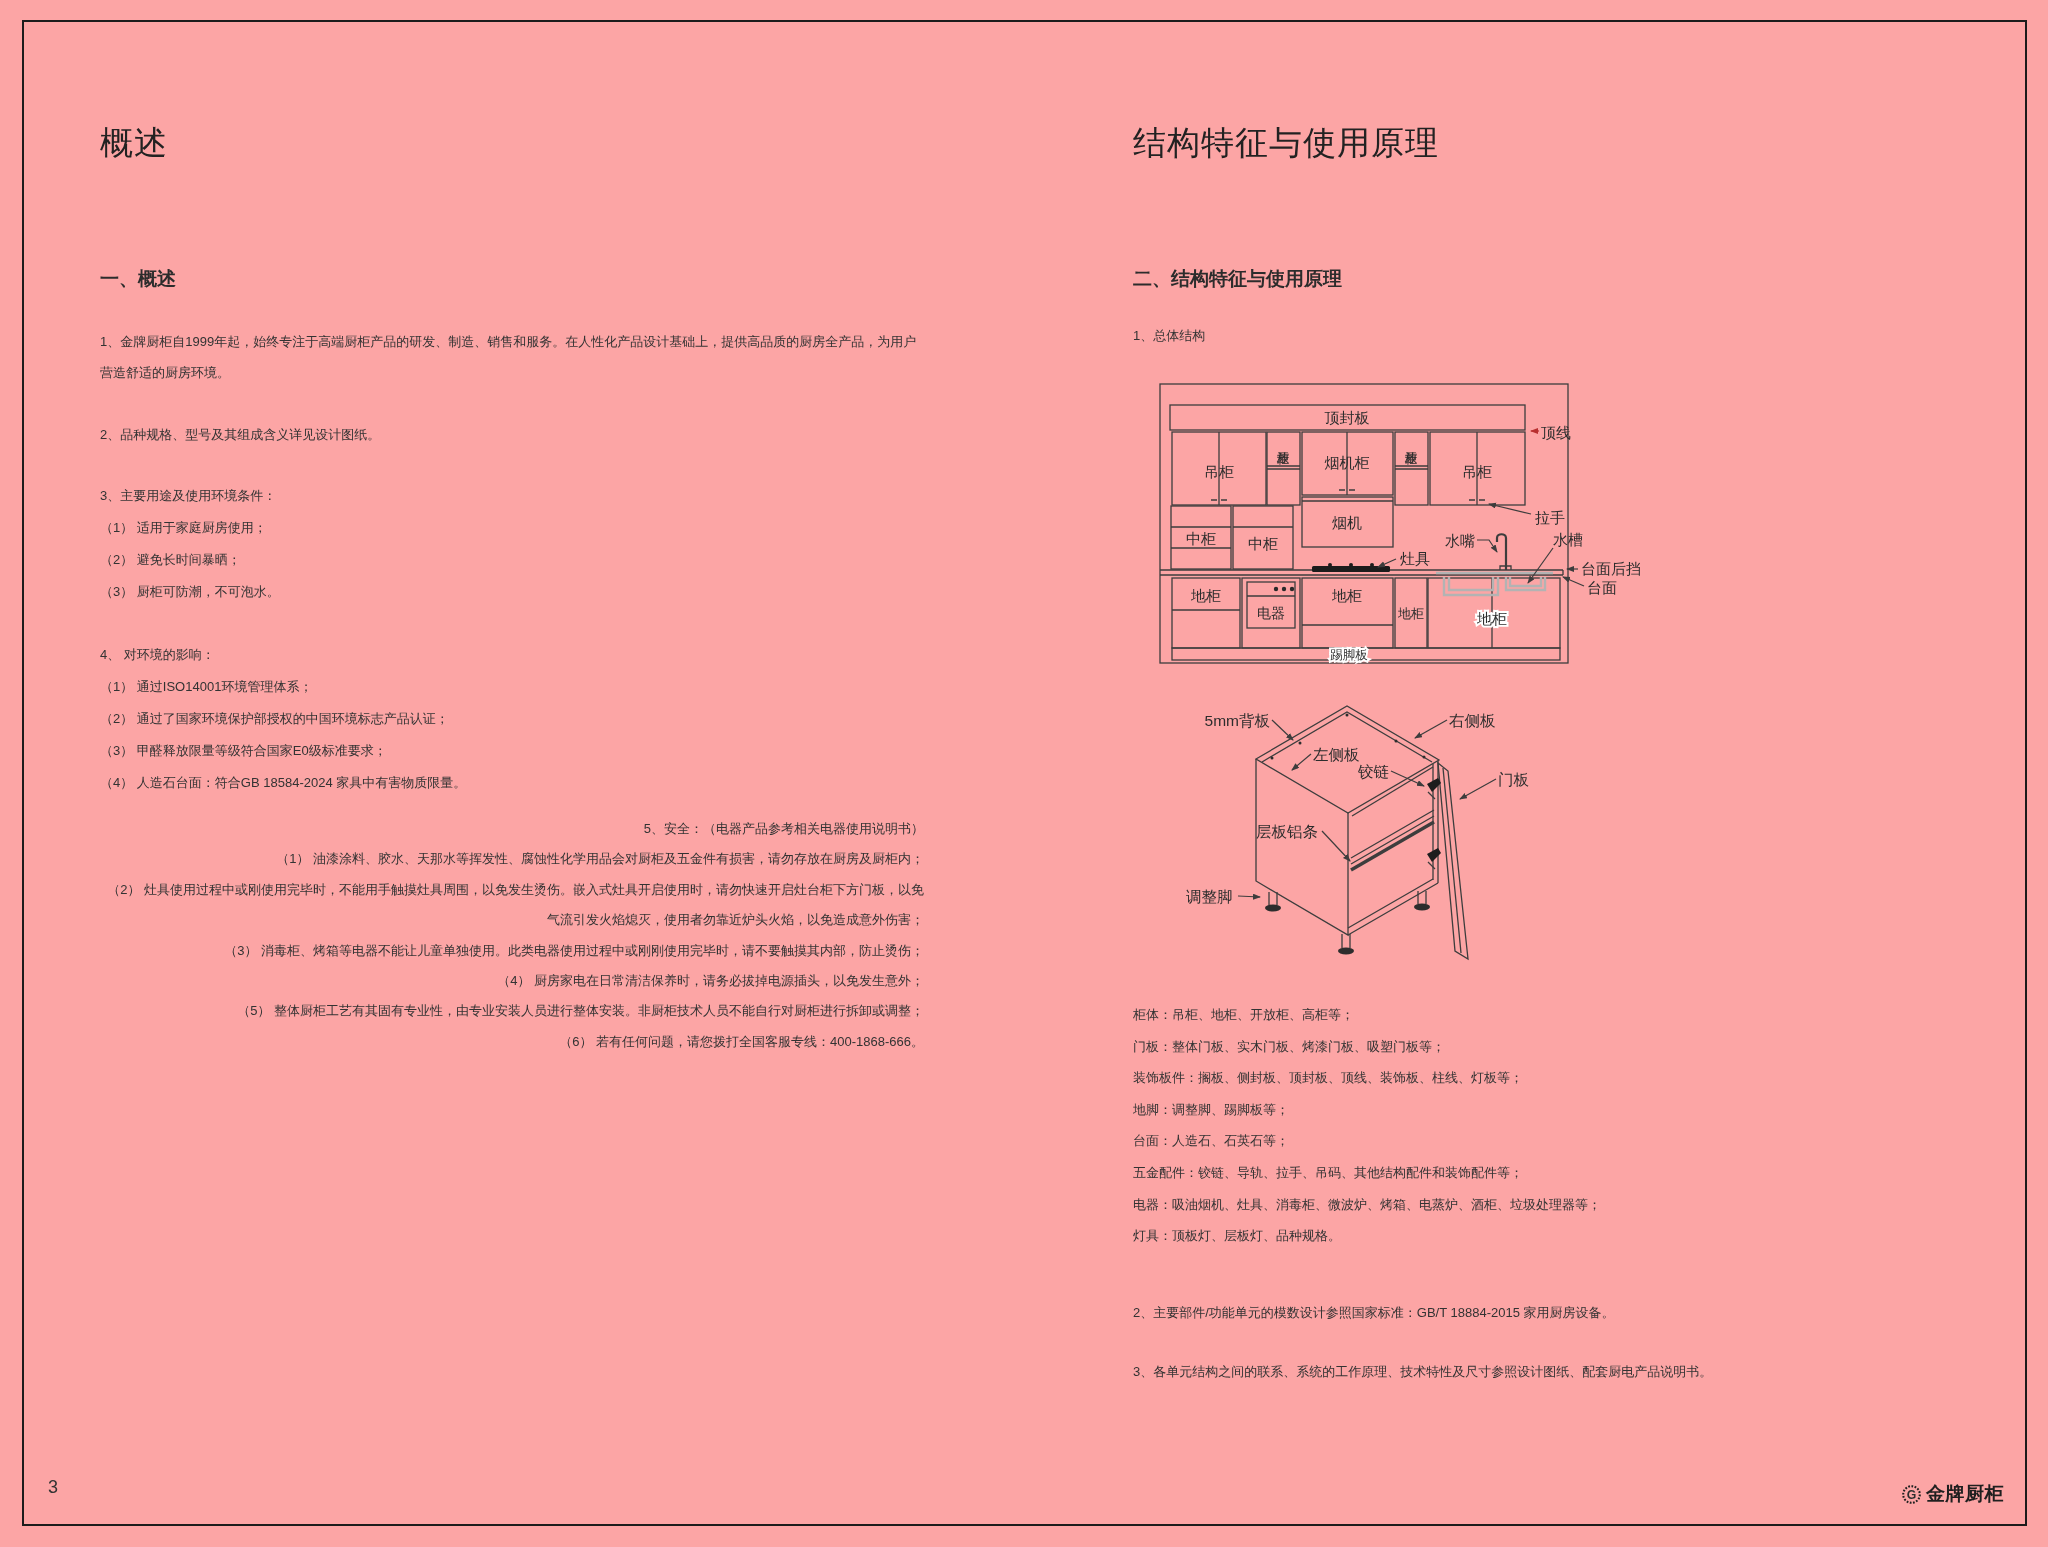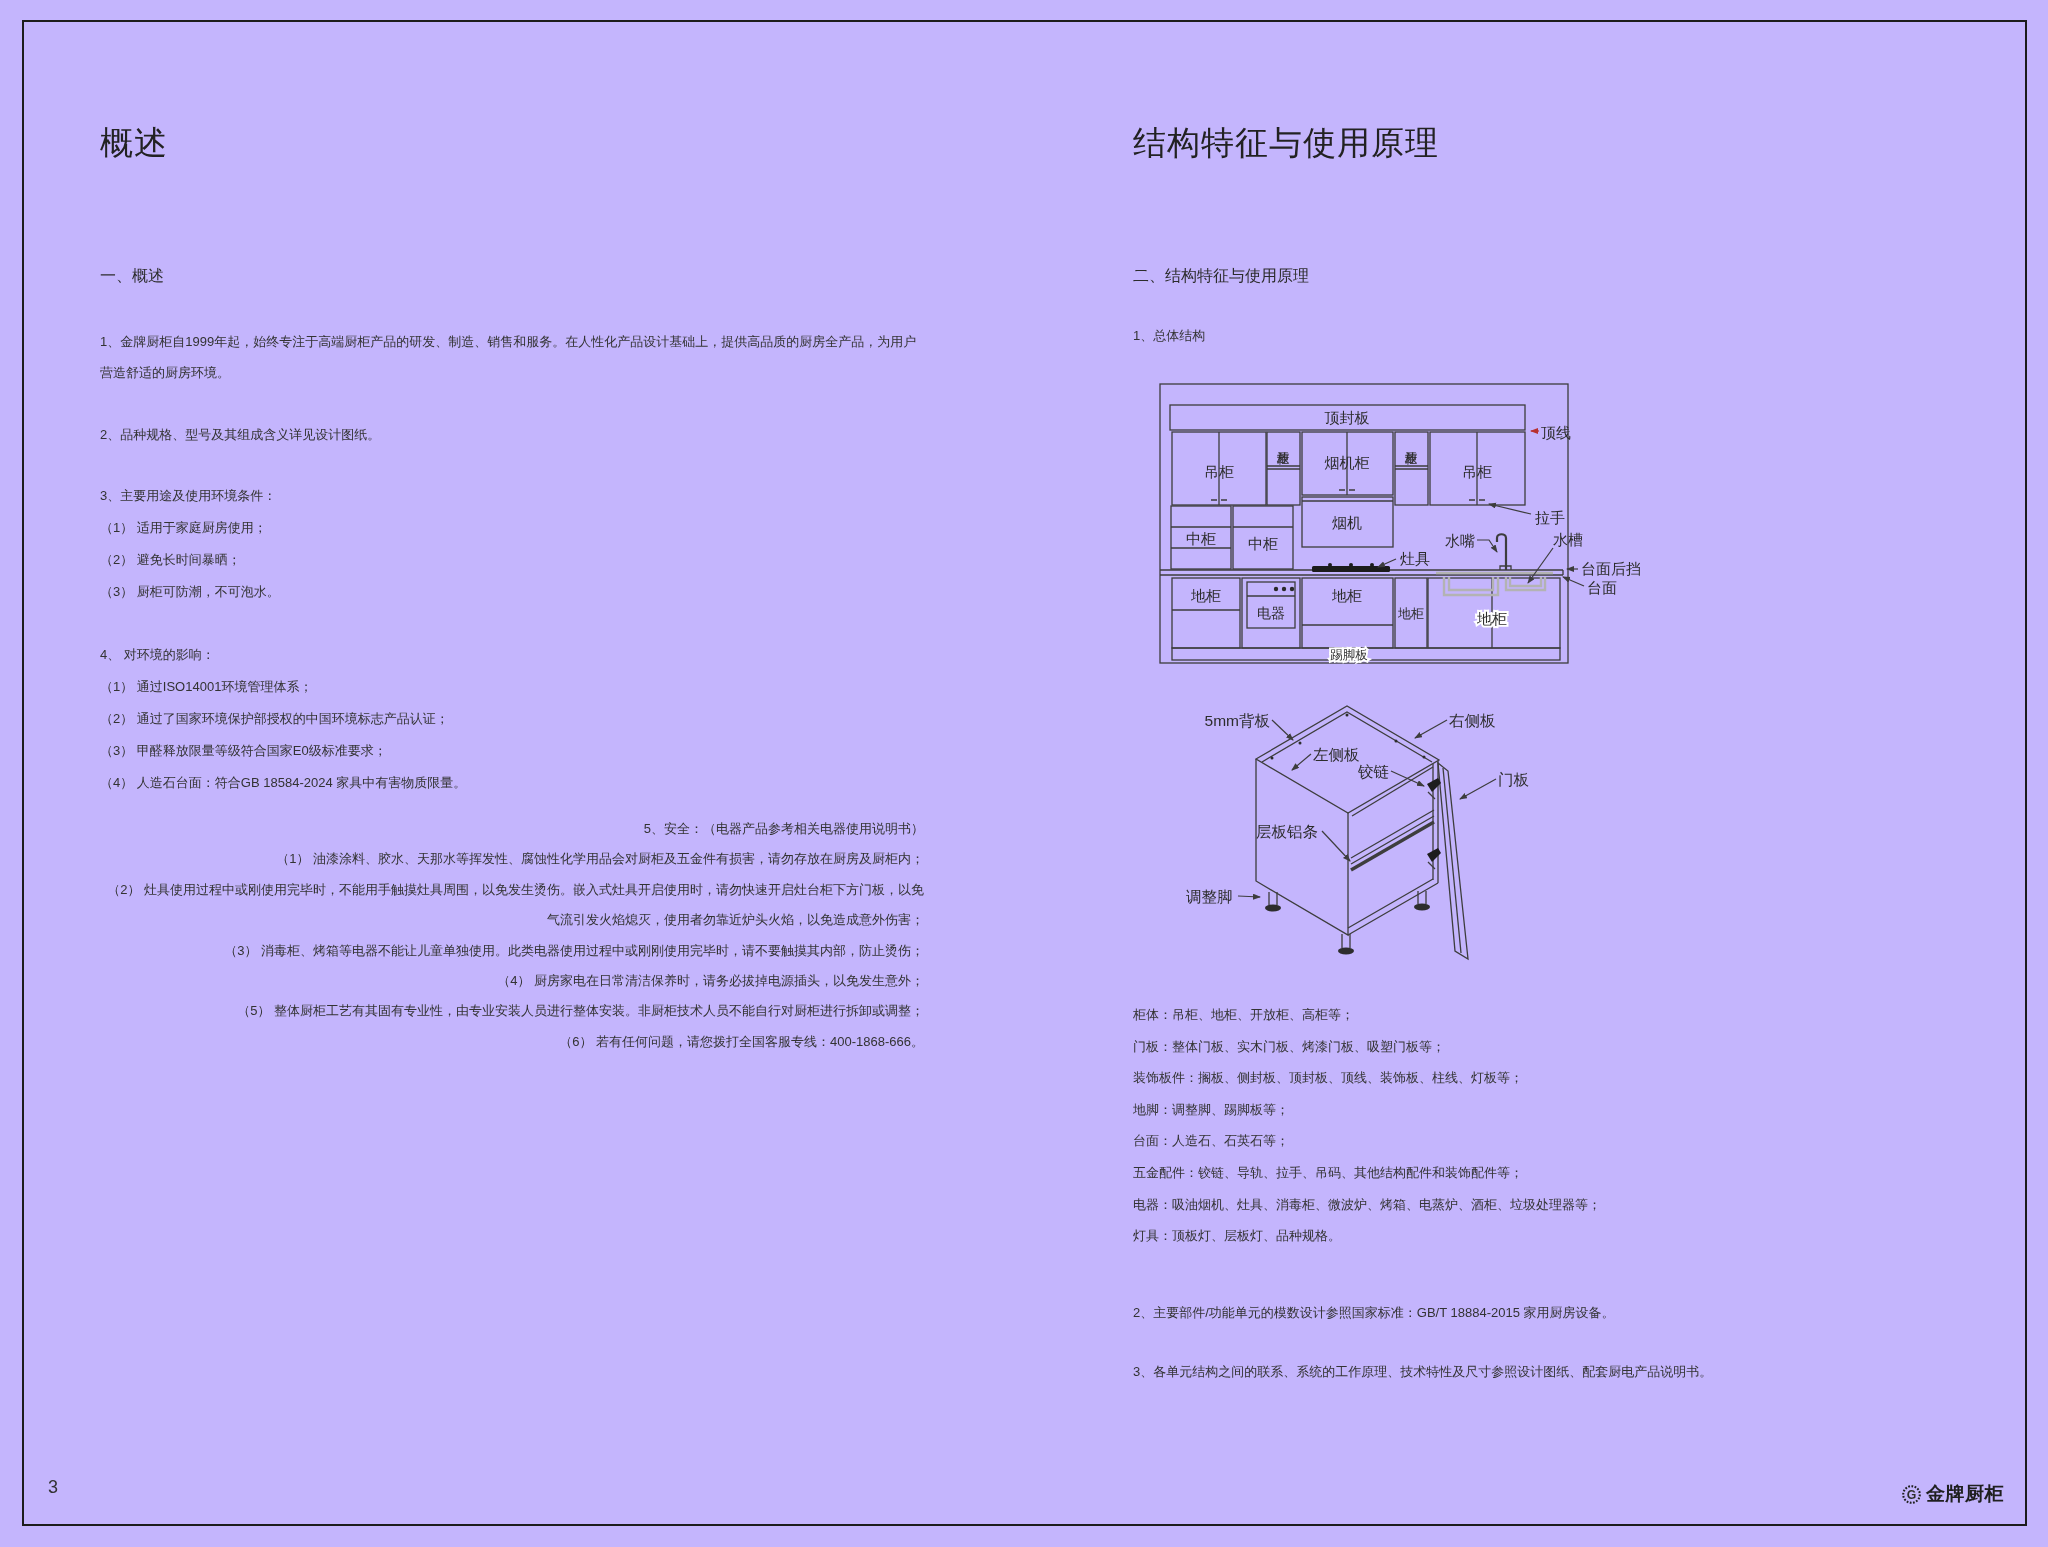--- a/index.html
+++ b/index.html
@@ -1,28 +1,28 @@
 <!DOCTYPE html>
 <html><head>
 <meta charset="utf-8">
 <style>
   html,body{margin:0;padding:0;background:#e8e8e8;}
-  .page{position:relative;width:2048px;height:1547px;background:#c4b5fd;overflow:hidden;
+  .page{position:relative;width:2048px;height:1547px;background:#fca5a5;overflow:hidden;
         font-family:"Liberation Sans",sans-serif;color:#333;}
   .page-border{position:absolute;left:22px;top:20px;right:21px;bottom:21px;
                border:2px solid #1c1c1c;pointer-events:none;}
   .col{position:absolute;top:0;height:1547px;}
   .col-left{left:100px;width:824px;}
   .col-right{left:1133px;width:884px;}
   .blk{position:absolute;left:0;width:100%;margin:0;}
   h1.blk{font-size:33px;font-weight:500;color:#222;letter-spacing:1px;margin:0;}
   .body-text{font-size:13px;color:#333;}
   .lh31{line-height:31px;} .lh32{line-height:32px;} .lh30{line-height:30.4px;} .lh316{line-height:31.6px;}
   .m0{margin:0;text-align:right;}
-  .sec{font-size:16px;color:#2c2c2c;}
+  .sec{font-size:19px;color:#2c2c2c;font-weight:bold;}
   .svg-abs{position:absolute;}
   svg{font-family:inherit;}
   svg text{fill:#2d2d2d;}
   .halo{paint-order:stroke;stroke:#ffffff;stroke-width:4px;}
   .pagenum{position:absolute;left:48px;top:1477px;font-size:18px;color:#333;}
   .logo{position:absolute;left:1901px;top:1481px;display:flex;align-items:center;gap:4px;}
   .logo-text{font-size:19px;font-weight:600;color:#1f1f1f;letter-spacing:0.5px;}
 </style>
 </head>
 <body>

